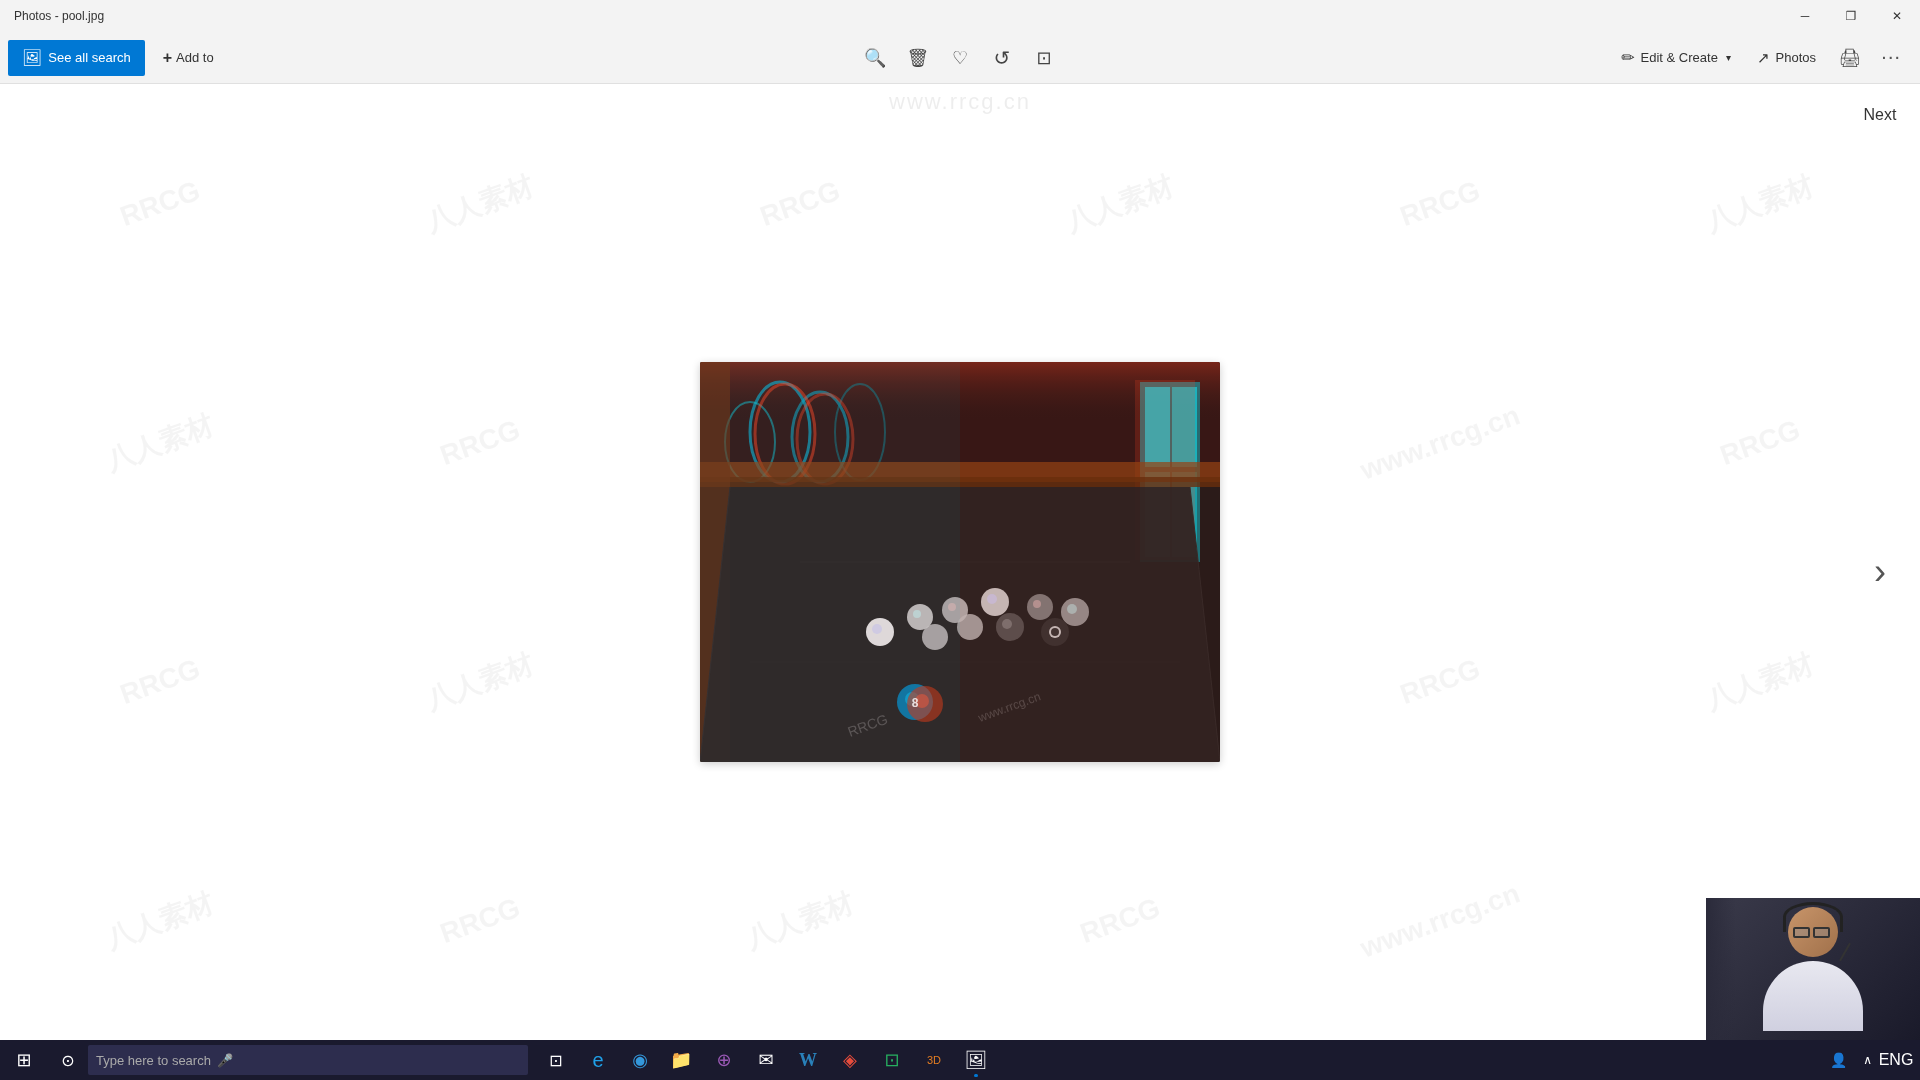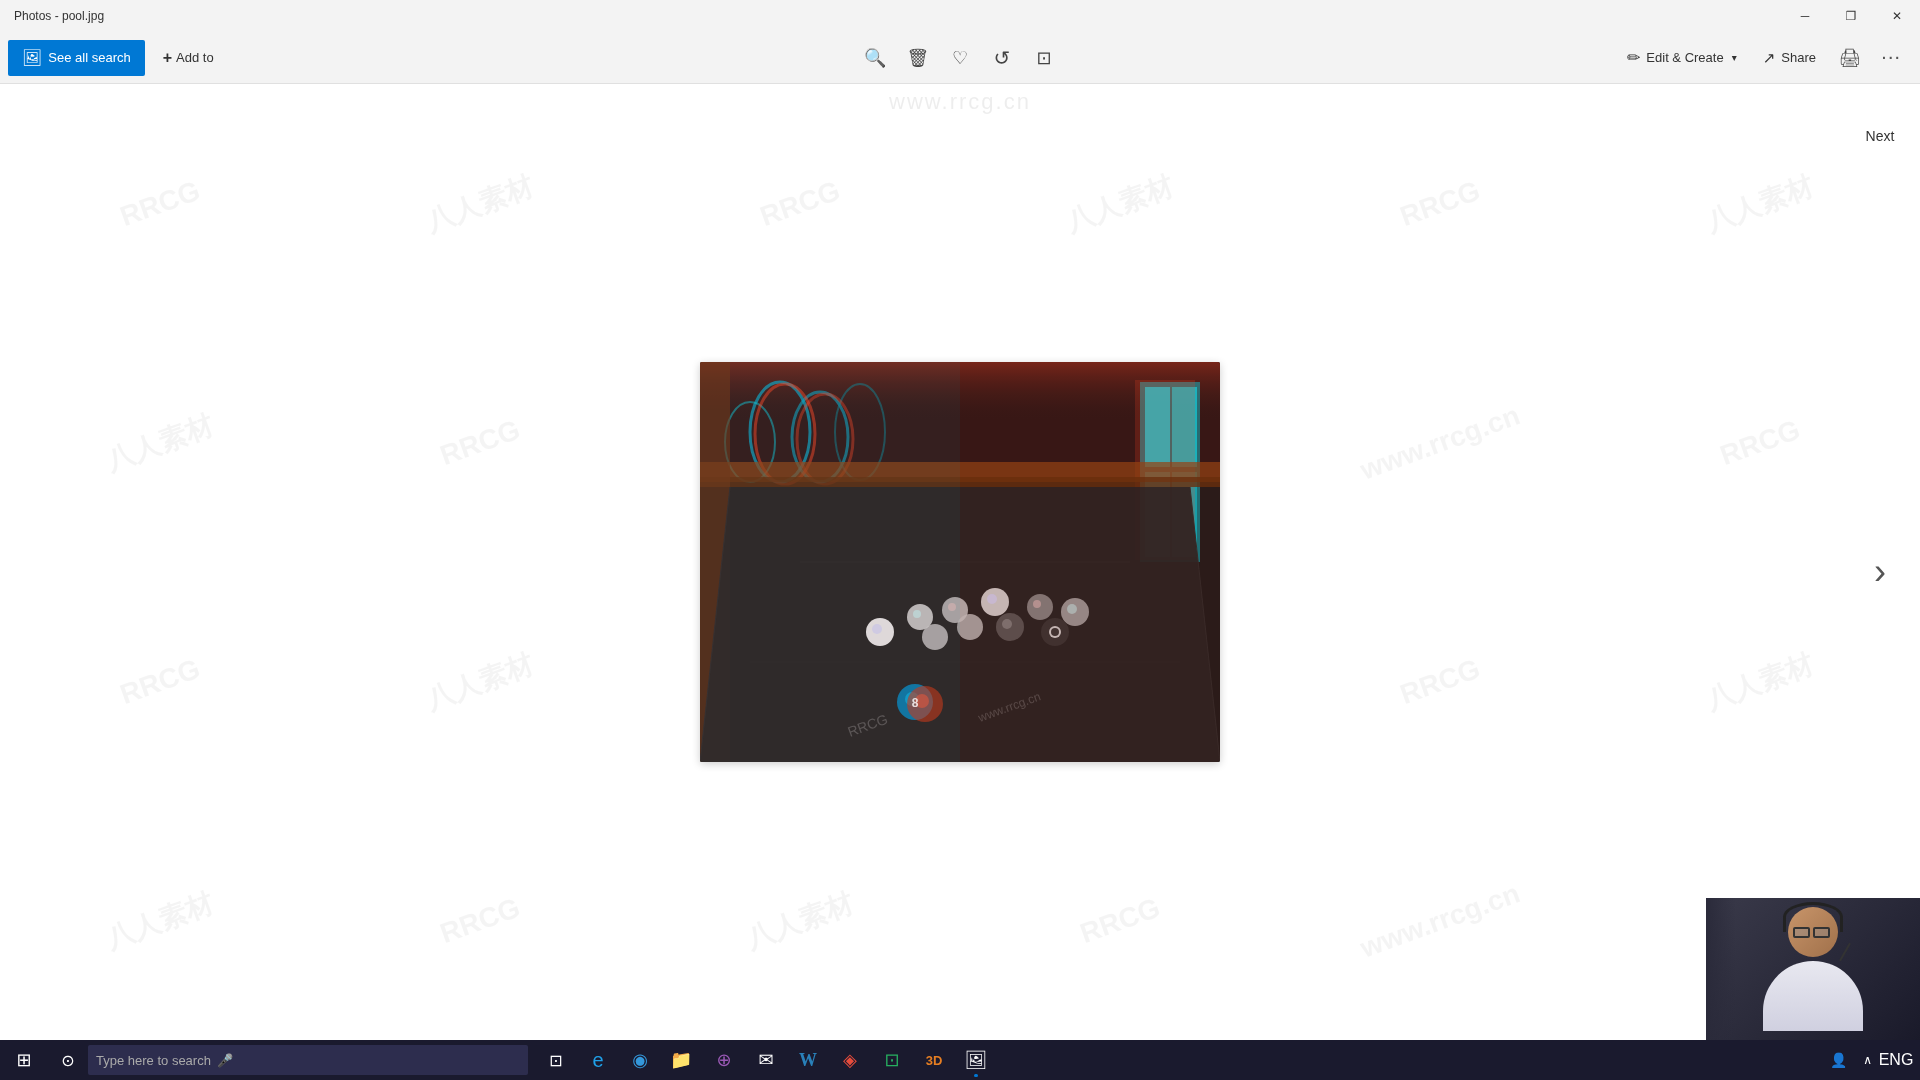--- a/index.html
+++ b/index.html
@@ -397,21 +397,21 @@
   </div>
 
   <div class="toolbar-right">
     <button class="btn-edit-create">
       <span style="font-size:16px;">✏</span>
       <span>Edit &amp; Create</span>
       <span style="font-size:10px; margin-left:2px;">▾</span>
     </button>
     <button class="btn-share">
       <span style="font-size:15px;">↗</span>
-      <span>Share</span>
+      <span>Photos</span>
     </button>
     <button class="btn-print">
       <span>🖨</span>
     </button>
     <button class="btn-more">
       <span style="letter-spacing:2px; font-size:14px; font-weight:bold; color:#555;">···</span>
     </button>
   </div>
 </div>
 
@@ -530,21 +530,21 @@
       <defs>
         <linearGradient id="redGrad" x1="0%" y1="0%" x2="0%" y2="100%">
           <stop offset="0%" style="stop-color:#ff4422;stop-opacity:0.4"></stop>
           <stop offset="100%" style="stop-color:#1a1a1a;stop-opacity:0"></stop>
         </linearGradient>
       </defs>
     </svg>
   </div>
 
   <div class="next-btn" style="position:absolute; right:0; top:0; height:100%; width:80px; display:flex; flex-direction:column; align-items:center; justify-content:center;">
-    <span class="next-label" style="position:absolute; top:44px; font-size:14px; color:#333;">Next</span>
+    <span class="next-label" style="position:absolute; top:22px; font-size:16px; color:#333;">Next</span>
     <span class="next-chevron" style="font-size:36px; color:#555; margin-top:20px;">›</span>
   </div>
 </div>
 
 <div class="video-overlay">
   <div class="video-person">
 
     <div style="position:relative; display:flex; flex-direction:column; align-items:center;">
 
       <div style="width:50px; height:50px; border-radius:50%; background: linear-gradient(135deg, #c8956a, #a0704a); position:relative;">
@@ -599,21 +599,21 @@
     <div class="taskbar-app">
       <span style="font-size:18px; color:#2980b9; font-weight:bold; font-family:serif;">W</span>
     </div>
     <div class="taskbar-app">
       <span style="font-size:18px; color:#e74c3c;">◈</span>
     </div>
     <div class="taskbar-app">
       <span style="font-size:18px; color:#27ae60;">⊡</span>
     </div>
     <div class="taskbar-app">
-      <span style="font-size:13px; color:#e67e22; font-weight:bold;">3D</span>
+      <span style="font-size:11px; color:#e67e22; font-weight:normal;">3D</span>
     </div>
     <div class="taskbar-app active">
       <span style="font-size:18px;">🖼</span>
     </div>
   </div>
   <div class="taskbar-right">
     <div class="taskbar-right-icon">
       <span>👤</span>
     </div>
     <div class="taskbar-chevron">∧</div>

